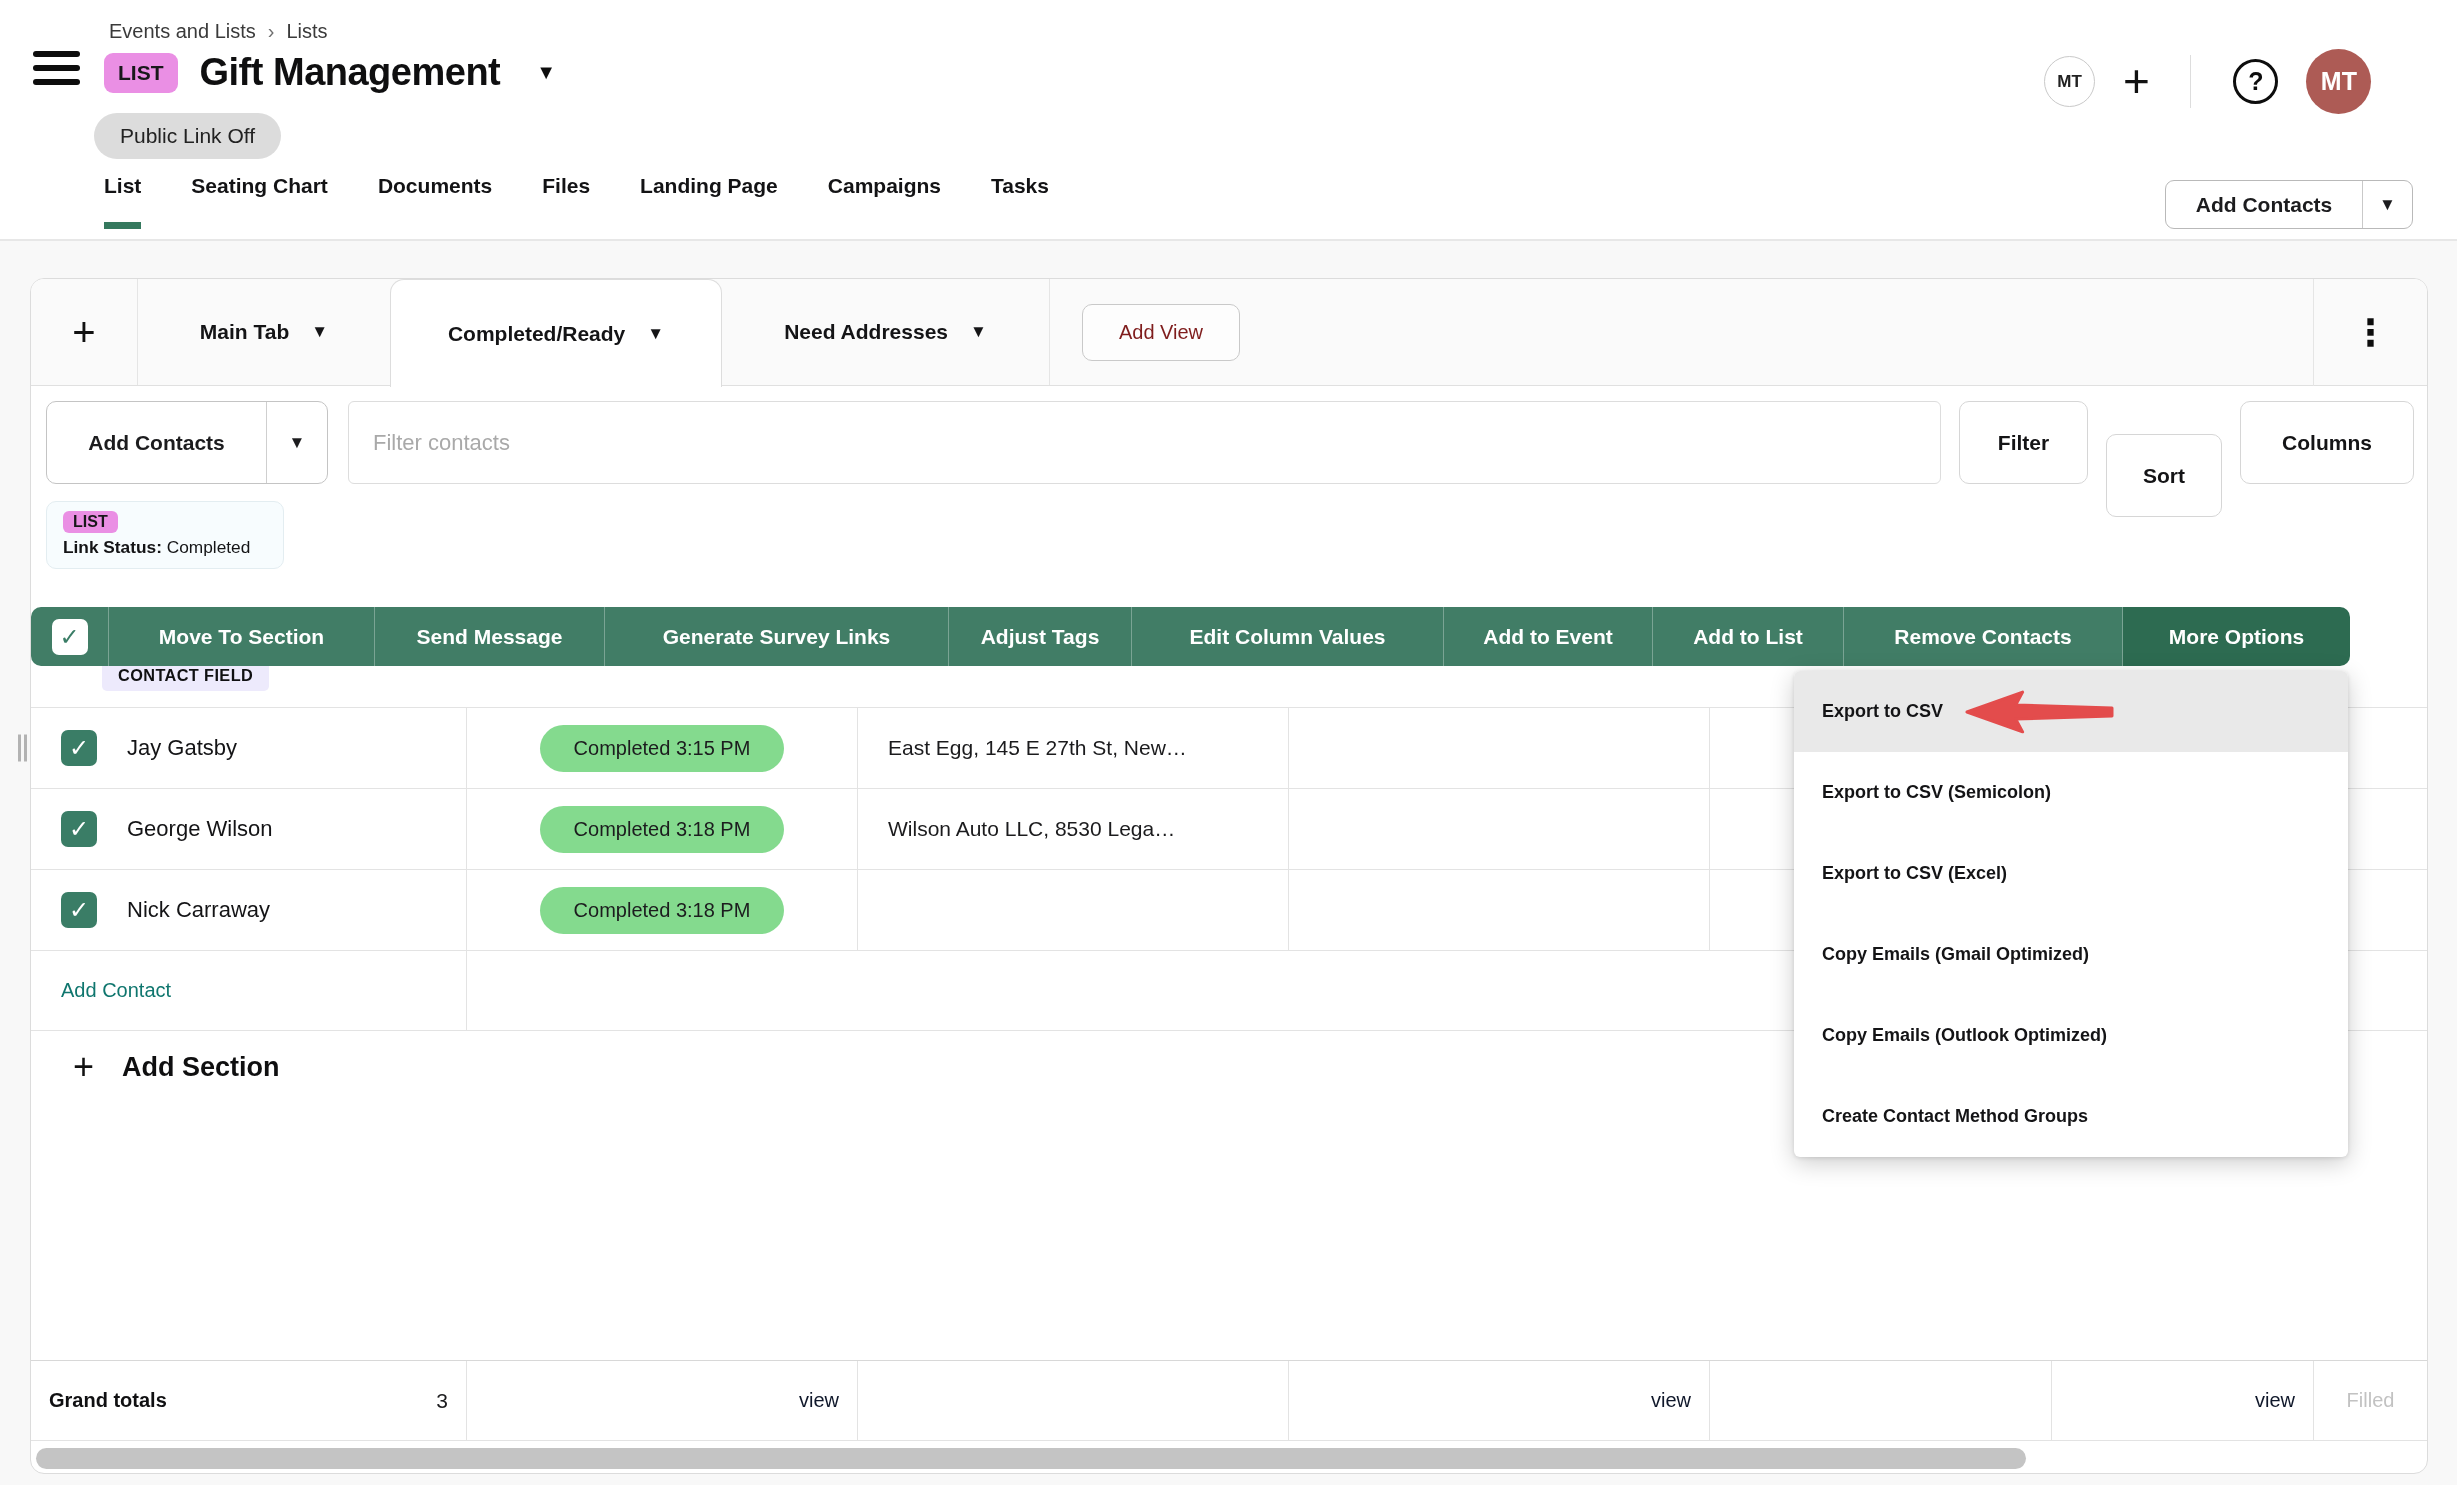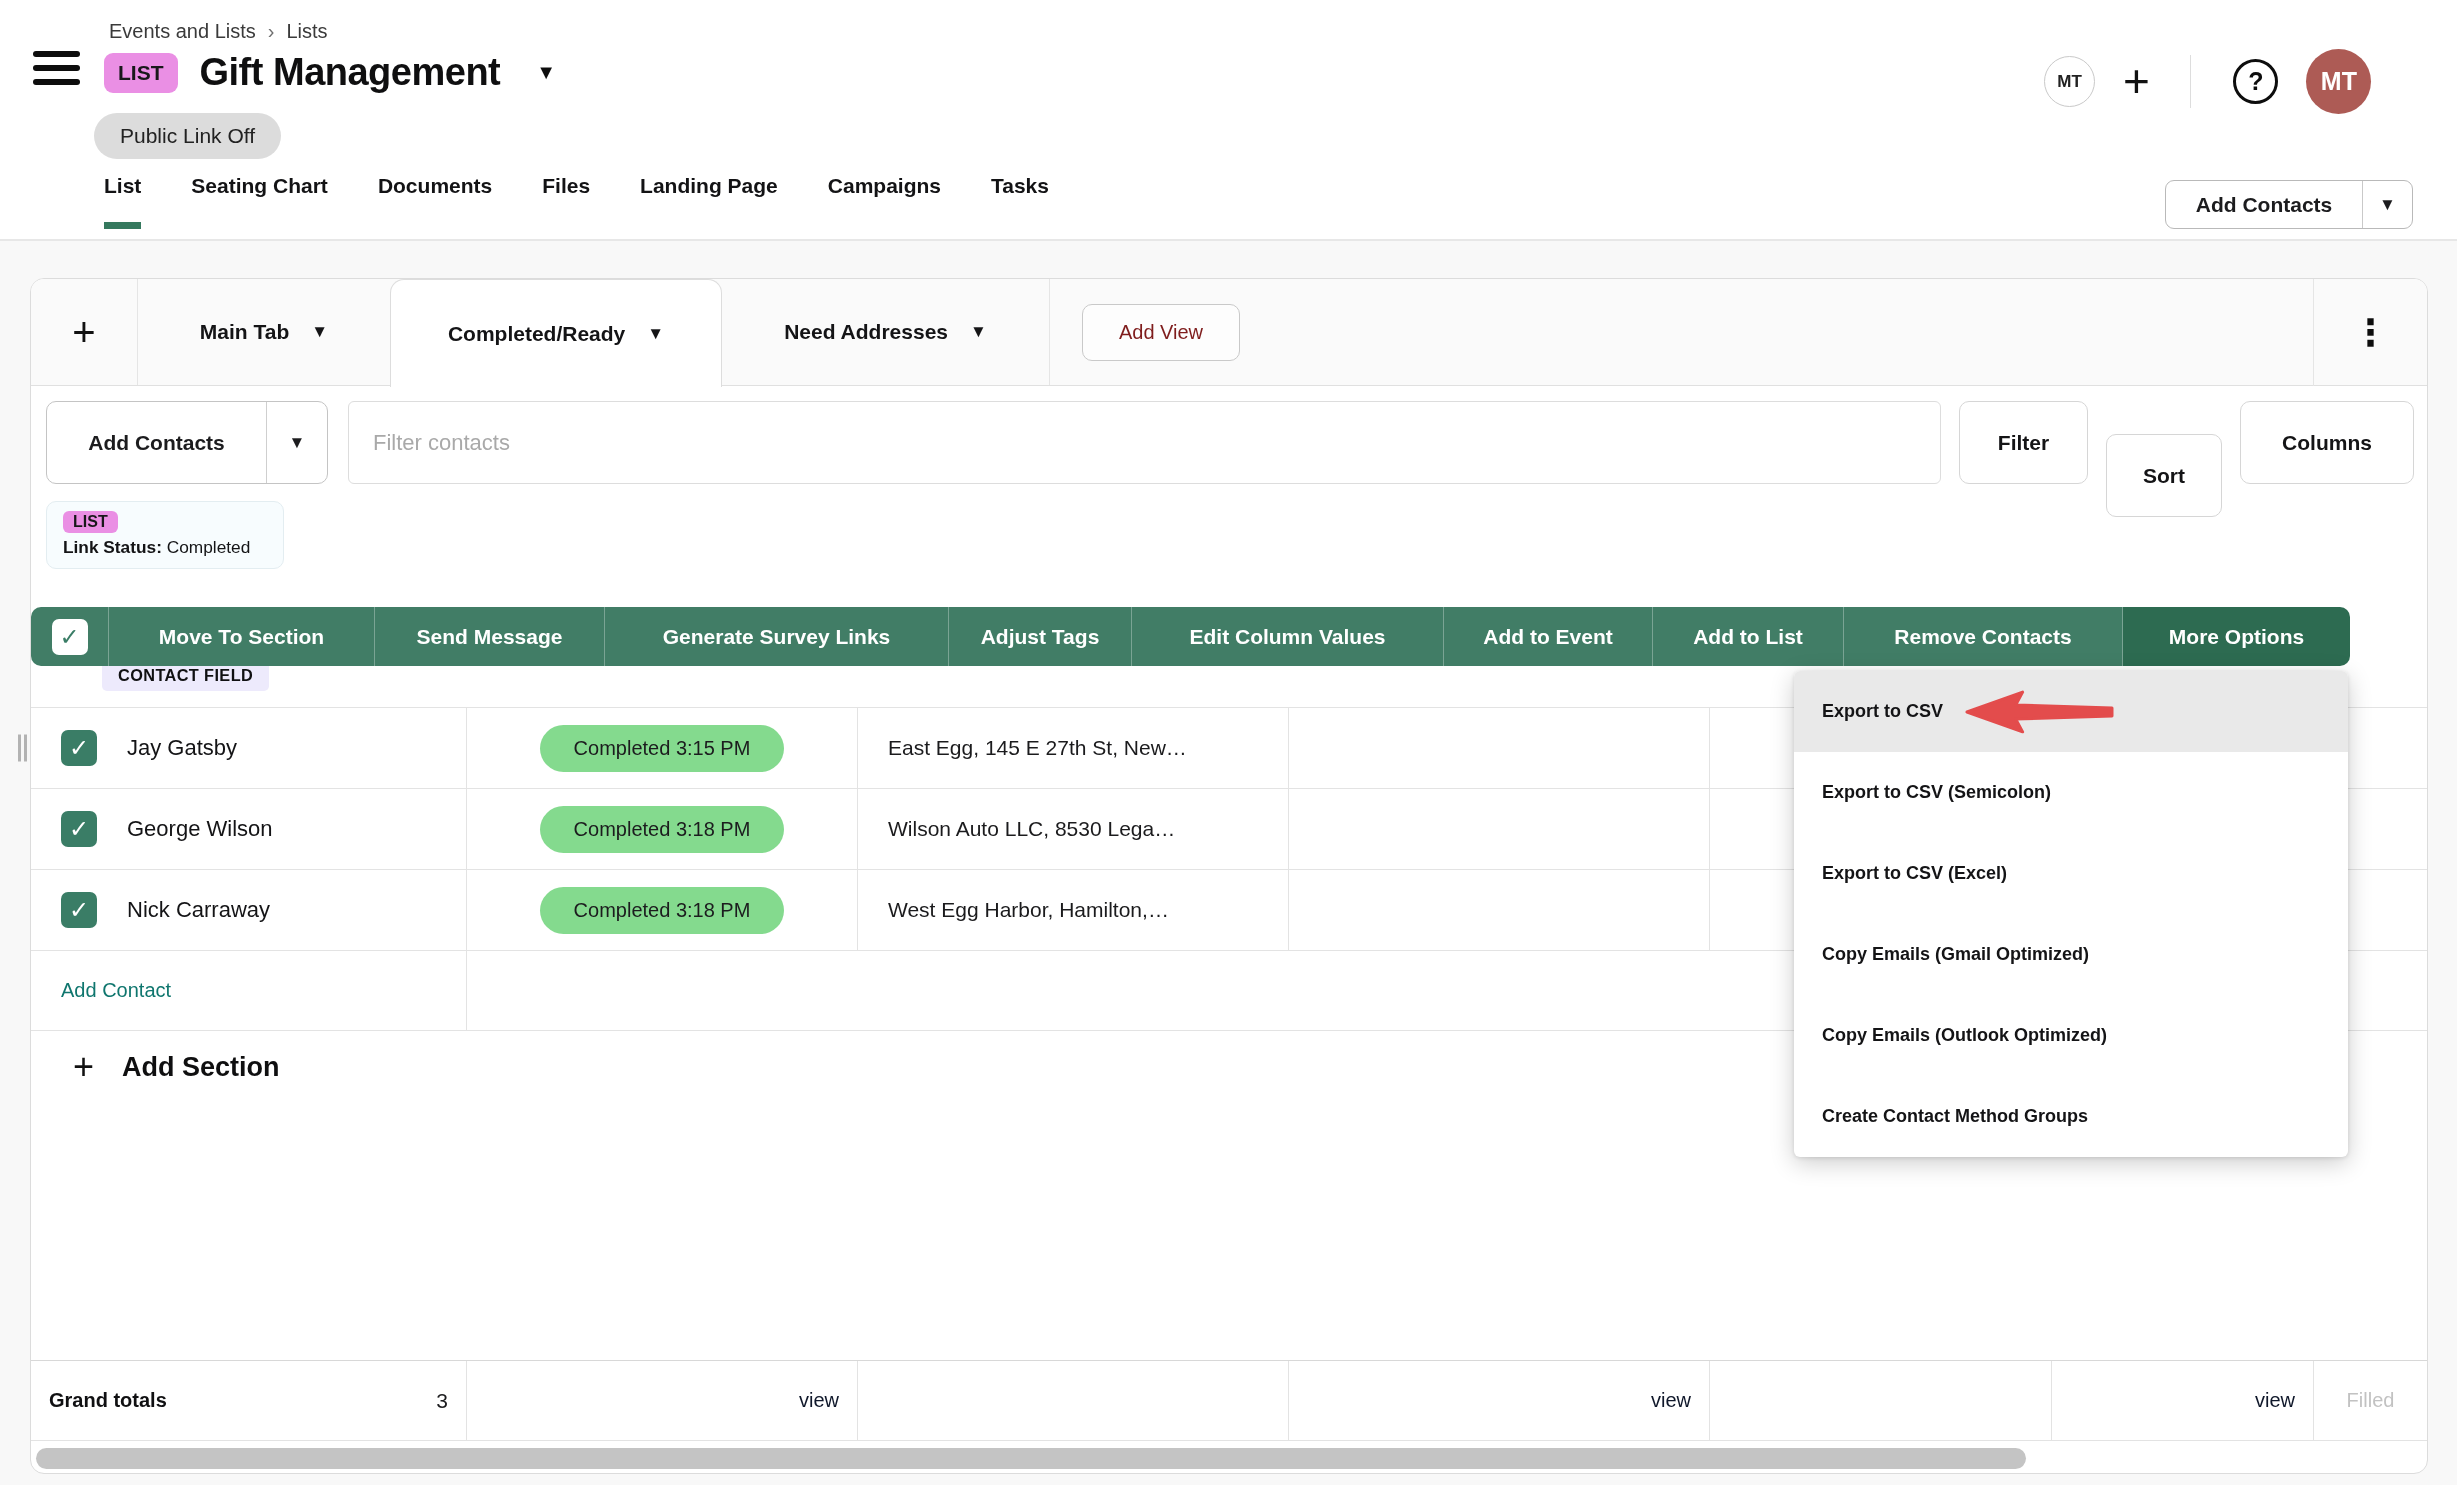--- a/index.html
+++ b/index.html
@@ -262,21 +262,20 @@
       </div>
 
       <div class="trow">
         <div class="tcell name-cell">
           <span class="row-checkbox">✓</span>
           <span class="contact-name">Nick Carraway</span>
         </div>
         <div class="tcell status-cell">
           <span class="status-pill">Completed 3:18 PM</span>
         </div>
-        <div class="tcell addr-cell">West Egg Harbor, Hamilton,…</div>
         <div class="tcell"></div>
         <div class="tcell"></div>
         <div class="tcell"></div>
         <div class="tcell"></div>
       </div>
 
       <div class="addcontact-row">
         <div class="addcontact-cell">Add Contact</div>
         <div></div>
       </div>

